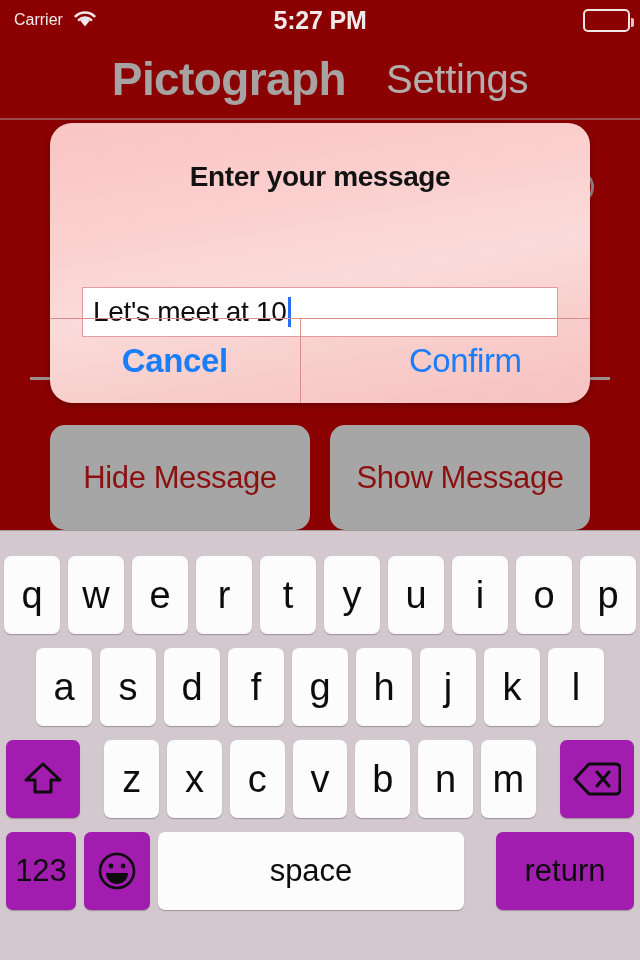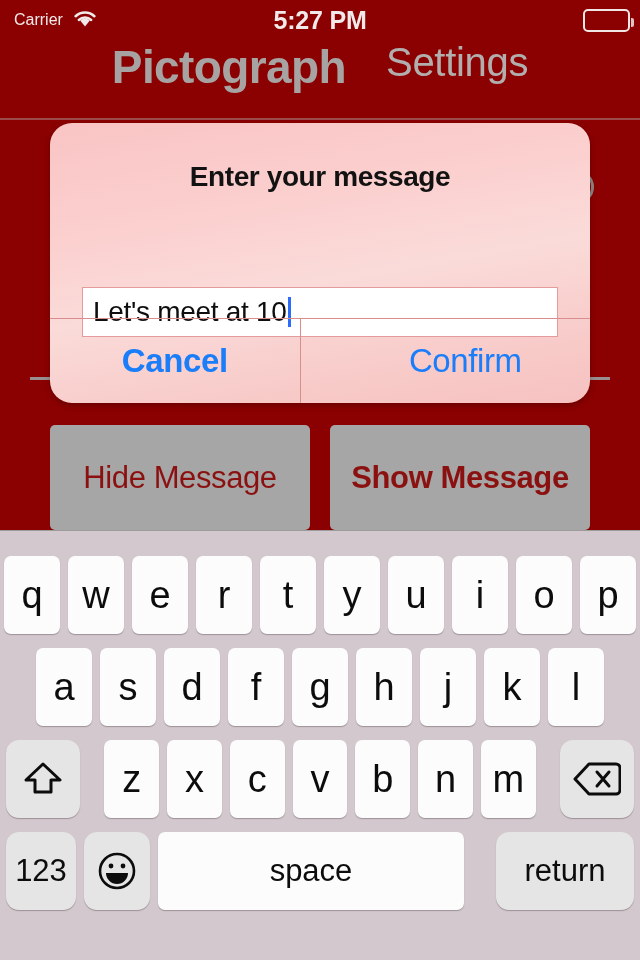--- a/index.html
+++ b/index.html
@@ -47,21 +47,21 @@
     content:""; position:absolute; right:-6px; top:7px;
     width:3px; height:9px; border-radius:0 2px 2px 0;
     background:#dcc6c6;
   }
 
   
   #nav-bar {
     position:absolute; top:40px; left:0;
     width:640px; height:80px;
     border-bottom:2px solid #9d4a4a;
-    display:flex; align-items:flex-start; justify-content:center;
+    display:flex; align-items:center; justify-content:center;
   }
   #nav-title {
     font-size:46px; font-weight:bold; color:#a8a3a3;
     letter-spacing:-0.6px;
   }
   #nav-settings {
     font-size:40px; color:#b3aeae; margin-left:40px;
     letter-spacing:-0.3px;
   }
 
@@ -72,27 +72,27 @@
   }
   #bg-slider-knob {
     position:absolute; left:560px; top:170px;
     width:34px; height:34px; border-radius:50%;
     border:3px solid #8f8585; background:#8B0000;
   }
   .action-button {
     position:absolute;
     width:260px; height:105px;
     background:#a6a6a6;
-    border-radius:5px;
+    border-radius:15px;
     display:flex; align-items:center; justify-content:center;
     color:#8B1111; font-size:31px;
     letter-spacing:-0.4px;
   }
   #hide-message-button { left:50px;  top:425px; }
-  #show-message-button { left:330px; top:425px;font-weight:bold; }
+  #show-message-button { left:330px; top:425px; }
 
   
   #alert-dialog {
     position:absolute;
     left:50px; top:123px;
     width:540px; height:280px;
     border-radius:22px;
     background:linear-gradient(170deg,#f9c4c4 0%,#fbd0cf 32%,#fadbd9 55%,#f7c9c7 85%,#f6c2c1 100%);
     box-shadow:0 2px 6px rgba(0,0,0,0.25);
     overflow:hidden;
@@ -159,22 +159,22 @@
     background:#fdfcfc;
     border-radius:7px;
     box-shadow:0 1px 1px rgba(90,80,85,0.45);
     display:flex; align-items:center; justify-content:center;
     font-size:38px; color:#0c0c0c;
     height:78px;
   }
   .key-letter { width:56px; }
   #kb-row-2 .key-letter { width:56px; }
   .key-dark {
-    background:#e5e5e5;
-    border-radius:13px;
+    background:#a21caf;
+    border-radius:7px;
     box-shadow:0 1px 1px rgba(90,80,85,0.45);
     display:flex; align-items:center; justify-content:center;
     height:78px;
   }
   #shift-key { width:76px; margin-right:16px; }
   #backspace-key { width:76px; margin-left:16px; }
   #numbers-key { width:70px; font-size:31px; color:#0c0c0c; }
   #emoji-key { width:66px; }
   #space-key { width:306px; font-size:31px; color:#0c0c0c; }
   #return-key { width:138px; font-size:31px; color:#0c0c0c; margin-left:auto; }

